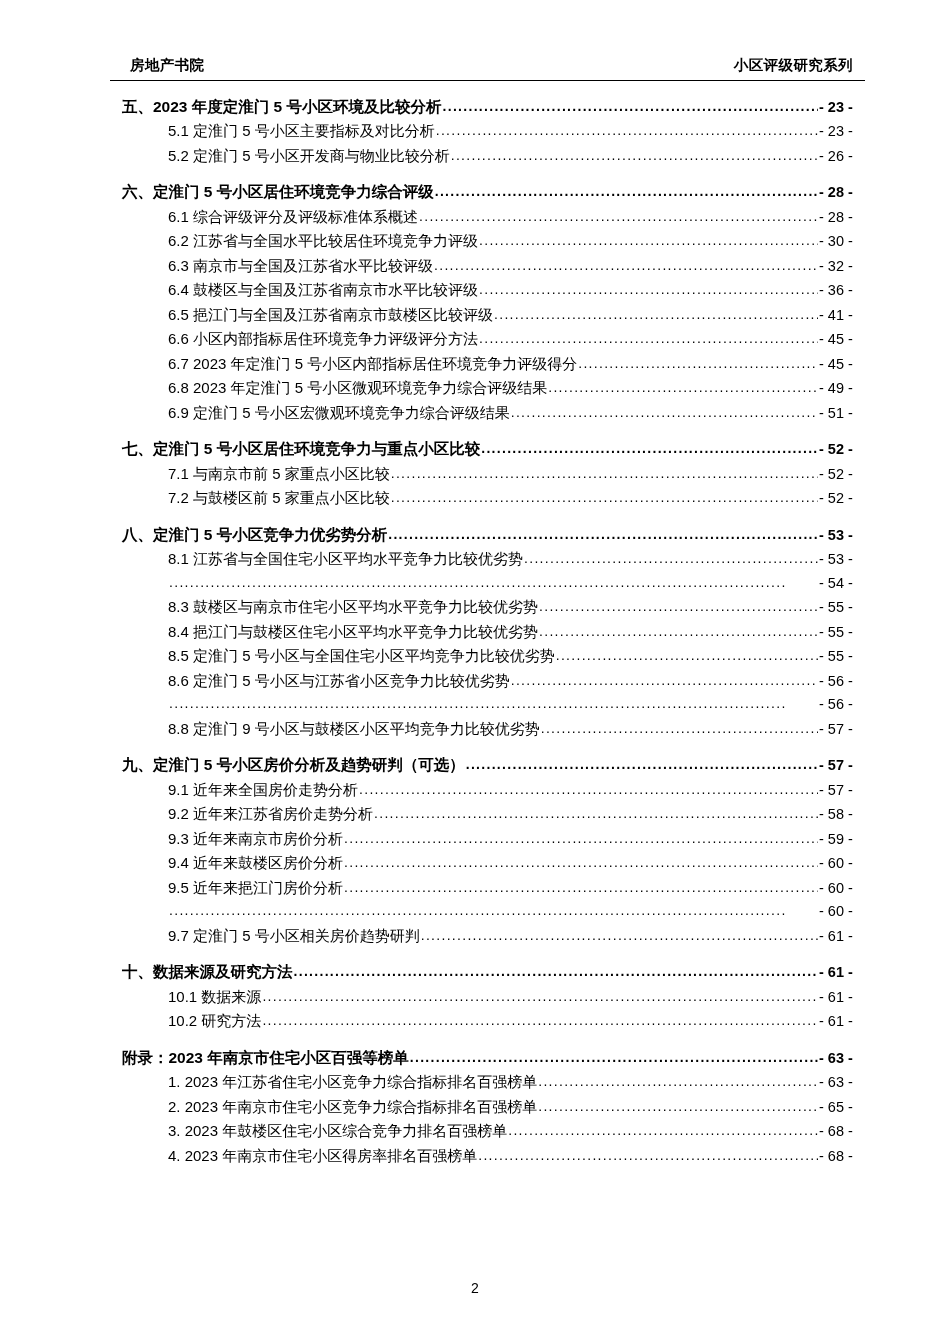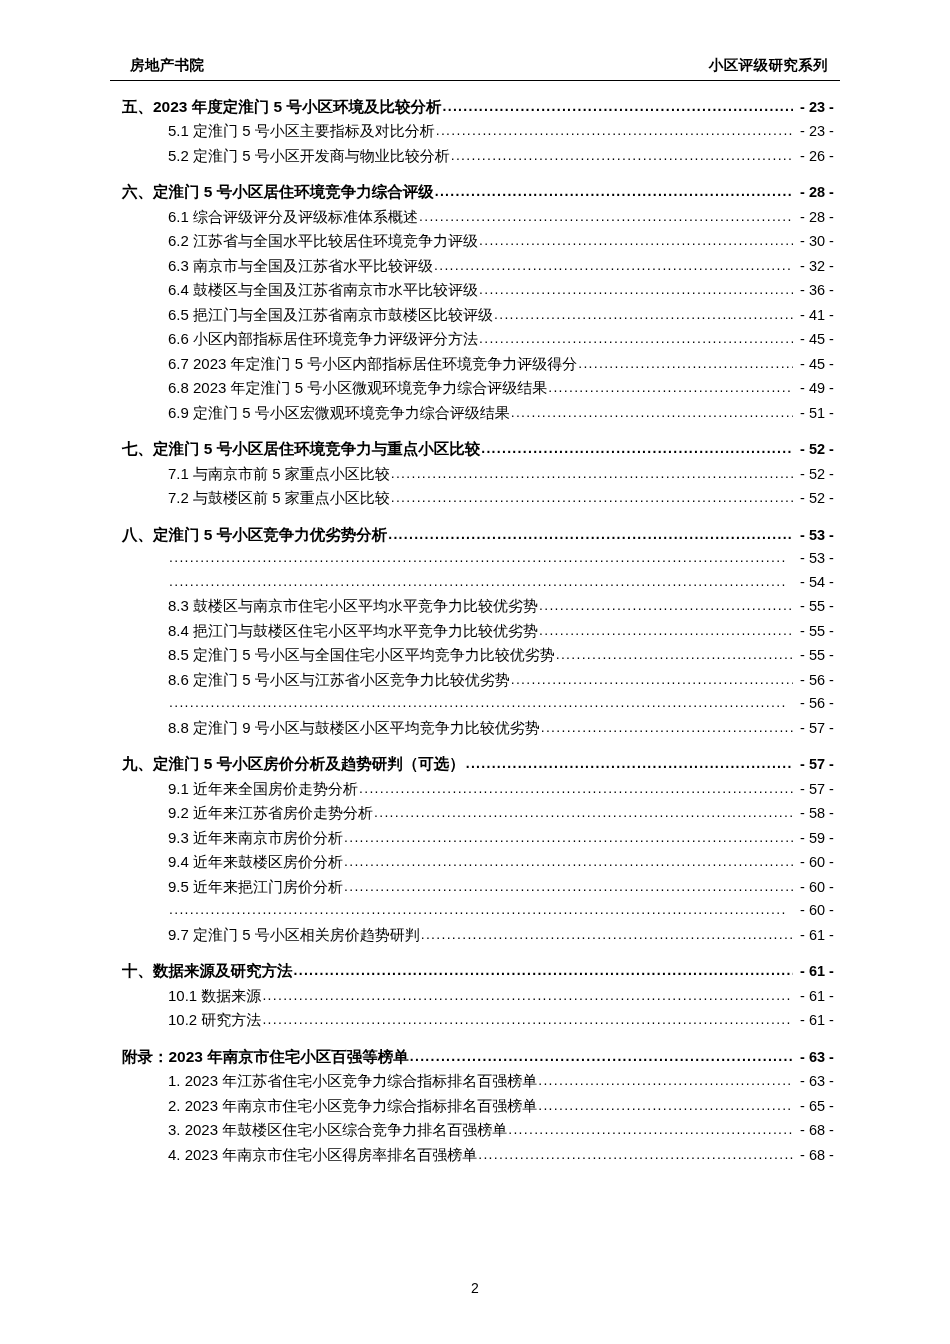--- a/index.html
+++ b/index.html
@@ -11,21 +11,21 @@
     font-family: "Liberation Sans", "DejaVu Sans", sans-serif;
     color: #000000;
   }
   .page {
     position: relative;
     width: 950px;
     height: 1344px;
     margin: 0 auto;
     background: #ffffff;
     box-sizing: border-box;
-    padding: 56px 110px 0 110px;
+    padding: 56px 85px 0 110px;
   }
   
   .header-row {
     display: flex;
     justify-content: space-between;
     align-items: flex-end;
     font-size: 14.5px;
     font-weight: bold;
     padding: 0 12px 5px 20px;
     border-bottom: 1.6px solid #000;
@@ -54,21 +54,21 @@
     overflow: hidden;
     white-space: nowrap;
     margin: 0 1px;
     letter-spacing: 1.3px;
     font-size: 14px;
     color: #000;
     transform: translateY(-1px);
   }
   .toc-entry .page-num {
     flex: 0 0 auto;
-    text-align: center;
+    text-align: left;
     min-width: 46px;
     font-size: 14.5px;
   }
   .lvl1 {
     font-weight: bold;
     padding-left: 12px;
     font-size: 15.5px;
     margin-top: 12px;
   }
   .lvl1 .page-num { font-weight: bold; }
@@ -176,20 +176,21 @@
         <span class="label">7.2  与鼓楼区前 5 家重点小区比较</span>
         <span class="dots">.......................................................................................................................</span>
         <span class="page-num">- 52 -</span>
       </div>
       <div class="toc-entry lvl1">
         <span class="label">八、定淮门 5 号小区竞争力优劣势分析</span>
         <span class="dots">.......................................................................................................................</span>
         <span class="page-num">- 53 -</span>
       </div>
       <div class="toc-entry lvl2">
+        <span class="label">8.1  江苏省与全国住宅小区平均水平竞争力比较优劣势</span>
         <span class="dots">.......................................................................................................................</span>
         <span class="page-num">- 53 -</span>
       </div>
       <div class="toc-entry lvl2">
         <span class="dots">.......................................................................................................................</span>
         <span class="page-num">- 54 -</span>
       </div>
       <div class="toc-entry lvl2">
         <span class="label">8.3  鼓楼区与南京市住宅小区平均水平竞争力比较优劣势</span>
         <span class="dots">.......................................................................................................................</span>

